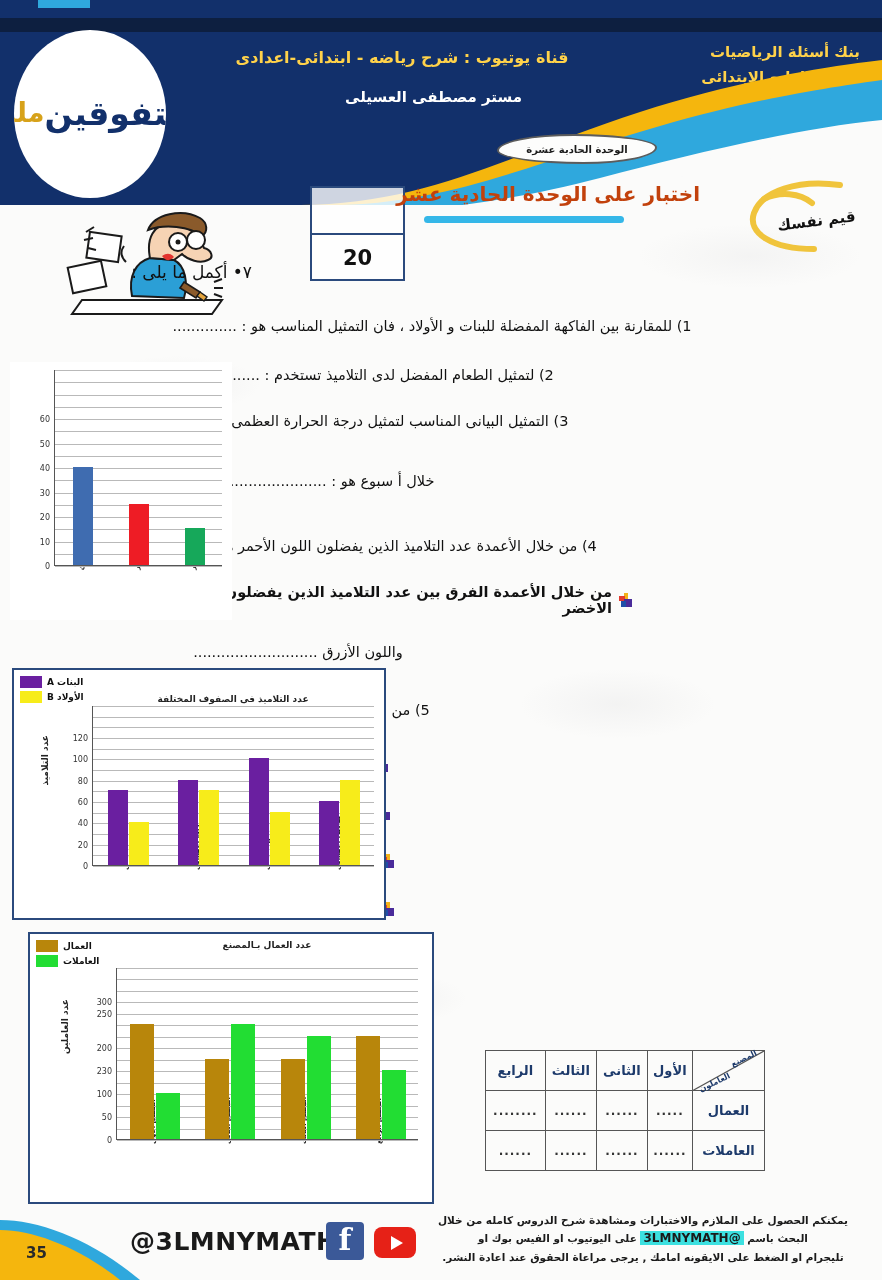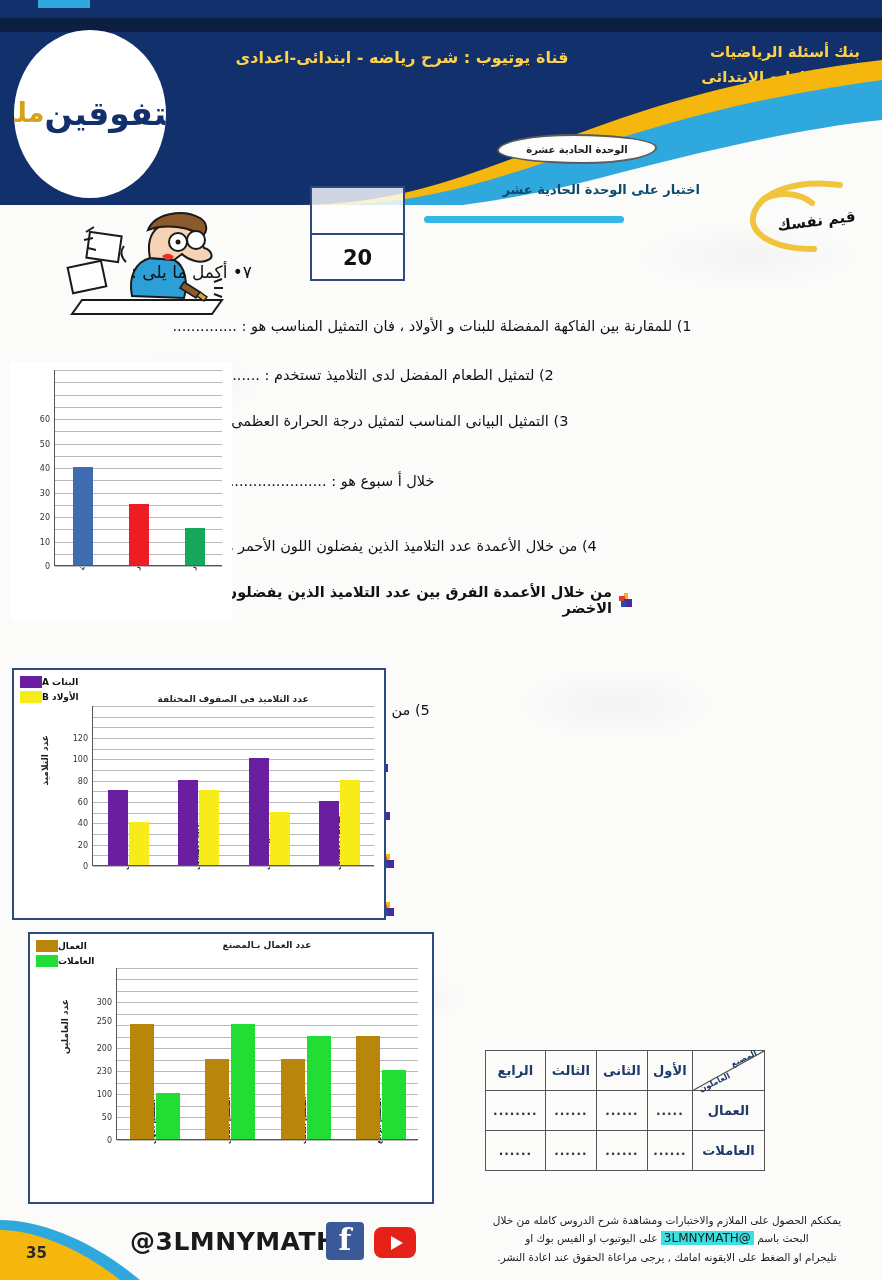--- a/index.html
+++ b/index.html
@@ -71,21 +71,21 @@
     border: 2px solid #2b4a7d; background: #ffffffcc;
   }
   #score-box .cell-top { height: 47px; border-bottom: 2px solid #2b4a7d; }
   #score-box .cell-bot {
     height: 46px; display: flex; align-items: center; justify-content: center;
     font-size: 21px; font-weight: bold; color: #111;
   }
   
   #test-title {
     position: absolute; right: 182px; top: 182px; direction: rtl;
-    font-size: 13px; font-weight: bold; color: #0c4a6e;
+    font-size: 20px; font-weight: bold; color: #c2410c;
   }
   #title-underline {
     position: absolute; right: 258px; top: 216px; width: 200px; height: 7px;
     background: #35b7e8; border-radius: 4px;
   }
   
   #self-badge { position: absolute; right: 20px; top: 175px; width: 160px; height: 80px; }
   #self-badge-text {
     position: absolute; right: 26px; top: 212px; direction: rtl;
     font-size: 15px; font-weight: bold; color: #111;
@@ -130,21 +130,21 @@
   }
   .ytick { position: absolute; right: 0; font-size: 8px; color: #333; text-align: right; transform: translateY(-50%); }
   .gridline { position: absolute; left: 0; right: 0; height: 1px; background: #b9b9b9; }
   .plotbox { position: absolute; border-left: 1px solid #555; border-bottom: 1px solid #555; }
   .bar { position: absolute; bottom: 0; }
   .xlabel {
     position: absolute; font-size: 7px; font-weight: bold; direction: rtl; color: #222;
     writing-mode: vertical-rl; transform: rotate(180deg); white-space: nowrap;
     transform-origin: top left;
   }
-  .legend-item { display: flex; align-items: center; margin-bottom: 3px; }
+  .legend-item { display: flex; align-items: center; gap: 5px; margin-bottom: 3px; }
   .legend-swatch { width: 22px; height: 12px; display: inline-block; }
   .legend-text { font-size: 9px; font-weight: bold; direction: rtl; color: #111; }
   
   #chart1 { left: 10px; top: 362px; width: 222px; height: 258px; }
   
   #chart2 { left: 12px; top: 668px; width: 374px; height: 252px; border: 2px solid #2b4a7d; }
   
   #chart3 { left: 28px; top: 932px; width: 406px; height: 272px; border: 2px solid #2b4a7d; }
   
   #tbl { position: absolute; left: 485px; top: 1050px; width: 280px; border-collapse: collapse; }
@@ -184,23 +184,23 @@
     position: absolute; left: 374px; bottom: 22px; width: 42px; height: 31px;
     background: #e62117; border-radius: 8px; display: flex;
     align-items: center; justify-content: center;
   }
   #yt-icon .tri {
     width: 0; height: 0; border-left: 12px solid #fff;
     border-top: 7px solid transparent; border-bottom: 7px solid transparent;
     margin-left: 3px;
   }
   #footer-note {
-    position: absolute; right: 0; bottom: 14px; width: 430px;
+    position: absolute; right: 24px; bottom: 14px; width: 430px;
     direction: rtl; text-align: center; font-size: 10.5px;
-    font-weight: normal; color: #1a1a1a; line-height: 1.65;
+    font-weight: bold; color: #1a1a1a; line-height: 1.65;
   }
   .hl { background: #3ce0e0; padding: 0 3px; font-size: 12px; }
 </style>
 </head>
 <body>
 
 <div id="page">
   <div id="watermark"></div>
 
   <div id="header">
@@ -209,20 +209,21 @@
     </div>
     <div class="hdr-dark"></div>
 
     <div id="logo-circle">
       <div id="logo-line1">ملزمة</div>
       <div id="logo-line2">المتفوقين</div>
     </div>
 
     <div id="hdr-mid">
       <div id="hdr-channel">قناة يوتيوب : شرح رياضه - ابتدائى-اعدادى</div>
+      <div id="hdr-teacher">مستر مصطفى العسيلى</div>
     </div>
 
     <div id="hdr-right">
       <div>بنك أسئلة الرياضيات</div>
       <div>للصف الرابع الابتدائى</div>
       <div>ترم ثانى</div>
     </div>
   </div>
 
   <svg id="swoosh-wrap" viewBox="0 0 882 260" preserveAspectRatio="none">
@@ -277,20 +278,21 @@
 
   <div class="bullet-row" id="q4b" style="top:584px;right:250px;">
     <span class="bullet-icon">
         <i class="b1"></i>
         <i class="b2"></i>
         <i class="b3"></i>
         <i class="b4"></i>
       </span>
     <span>من خلال الأعمدة الفرق بين عدد التلاميذ الذين يفضلون اللون الاخضر</span>
   </div>
+  <div class="q" id="q4c">واللون الأزرق ...........................</div>
 
   <div class="q" id="q5">5) من خلال الرسم البيانى أوجد عدد التلاميذ للصفوف:</div>
 
   <div class="bullet-row" id="b5-1">
     <span class="bullet-icon">
         <i class="b1"></i>
         <i class="b2"></i>
         <i class="b3"></i>
         <i class="b4"></i>
       </span>
@@ -442,21 +444,21 @@
         <div class="bar" style="left: 163.75px; width: 24px; height: 80.2667px; background: rgb(184, 134, 11);"></div>
         <div class="bar" style="left: 189.75px; width: 24px; height: 103.2px; background: rgb(34, 221, 51);"></div>
         <div class="bar" style="left: 239.25px; width: 24px; height: 103.2px; background: rgb(184, 134, 11);"></div>
         <div class="bar" style="left: 265.25px; width: 24px; height: 68.8px; background: rgb(34, 221, 51);"></div>
       </div>
       <div class="ytick" style="left: 60px; width: 22px; top: 206px;">0</div>
       <div class="ytick" style="left: 60px; width: 22px; top: 183.067px;">50</div>
       <div class="ytick" style="left: 60px; width: 22px; top: 160.133px;">100</div>
       <div class="ytick" style="left: 60px; width: 22px; top: 137.2px;">230</div>
       <div class="ytick" style="left: 60px; width: 22px; top: 114.267px;">200</div>
-      <div class="ytick" style="left: 60px; width: 22px; top: 87px;">250</div>
+      <div class="ytick" style="left: 60px; width: 22px; top: 80px;">250</div>
       <div class="ytick" style="left: 60px; width: 22px; top: 68.4px;">300</div>
       <div style="position: absolute; left: 6px; top: 6px;">
         <div class="legend-item">
           <span class="legend-swatch" style="background: rgb(184, 134, 11);"></span>
           <span class="legend-text">العمال</span>
         </div>
         <div class="legend-item">
           <span class="legend-swatch" style="background: rgb(34, 221, 51);"></span>
           <span class="legend-text">العاملات</span>
         </div>

